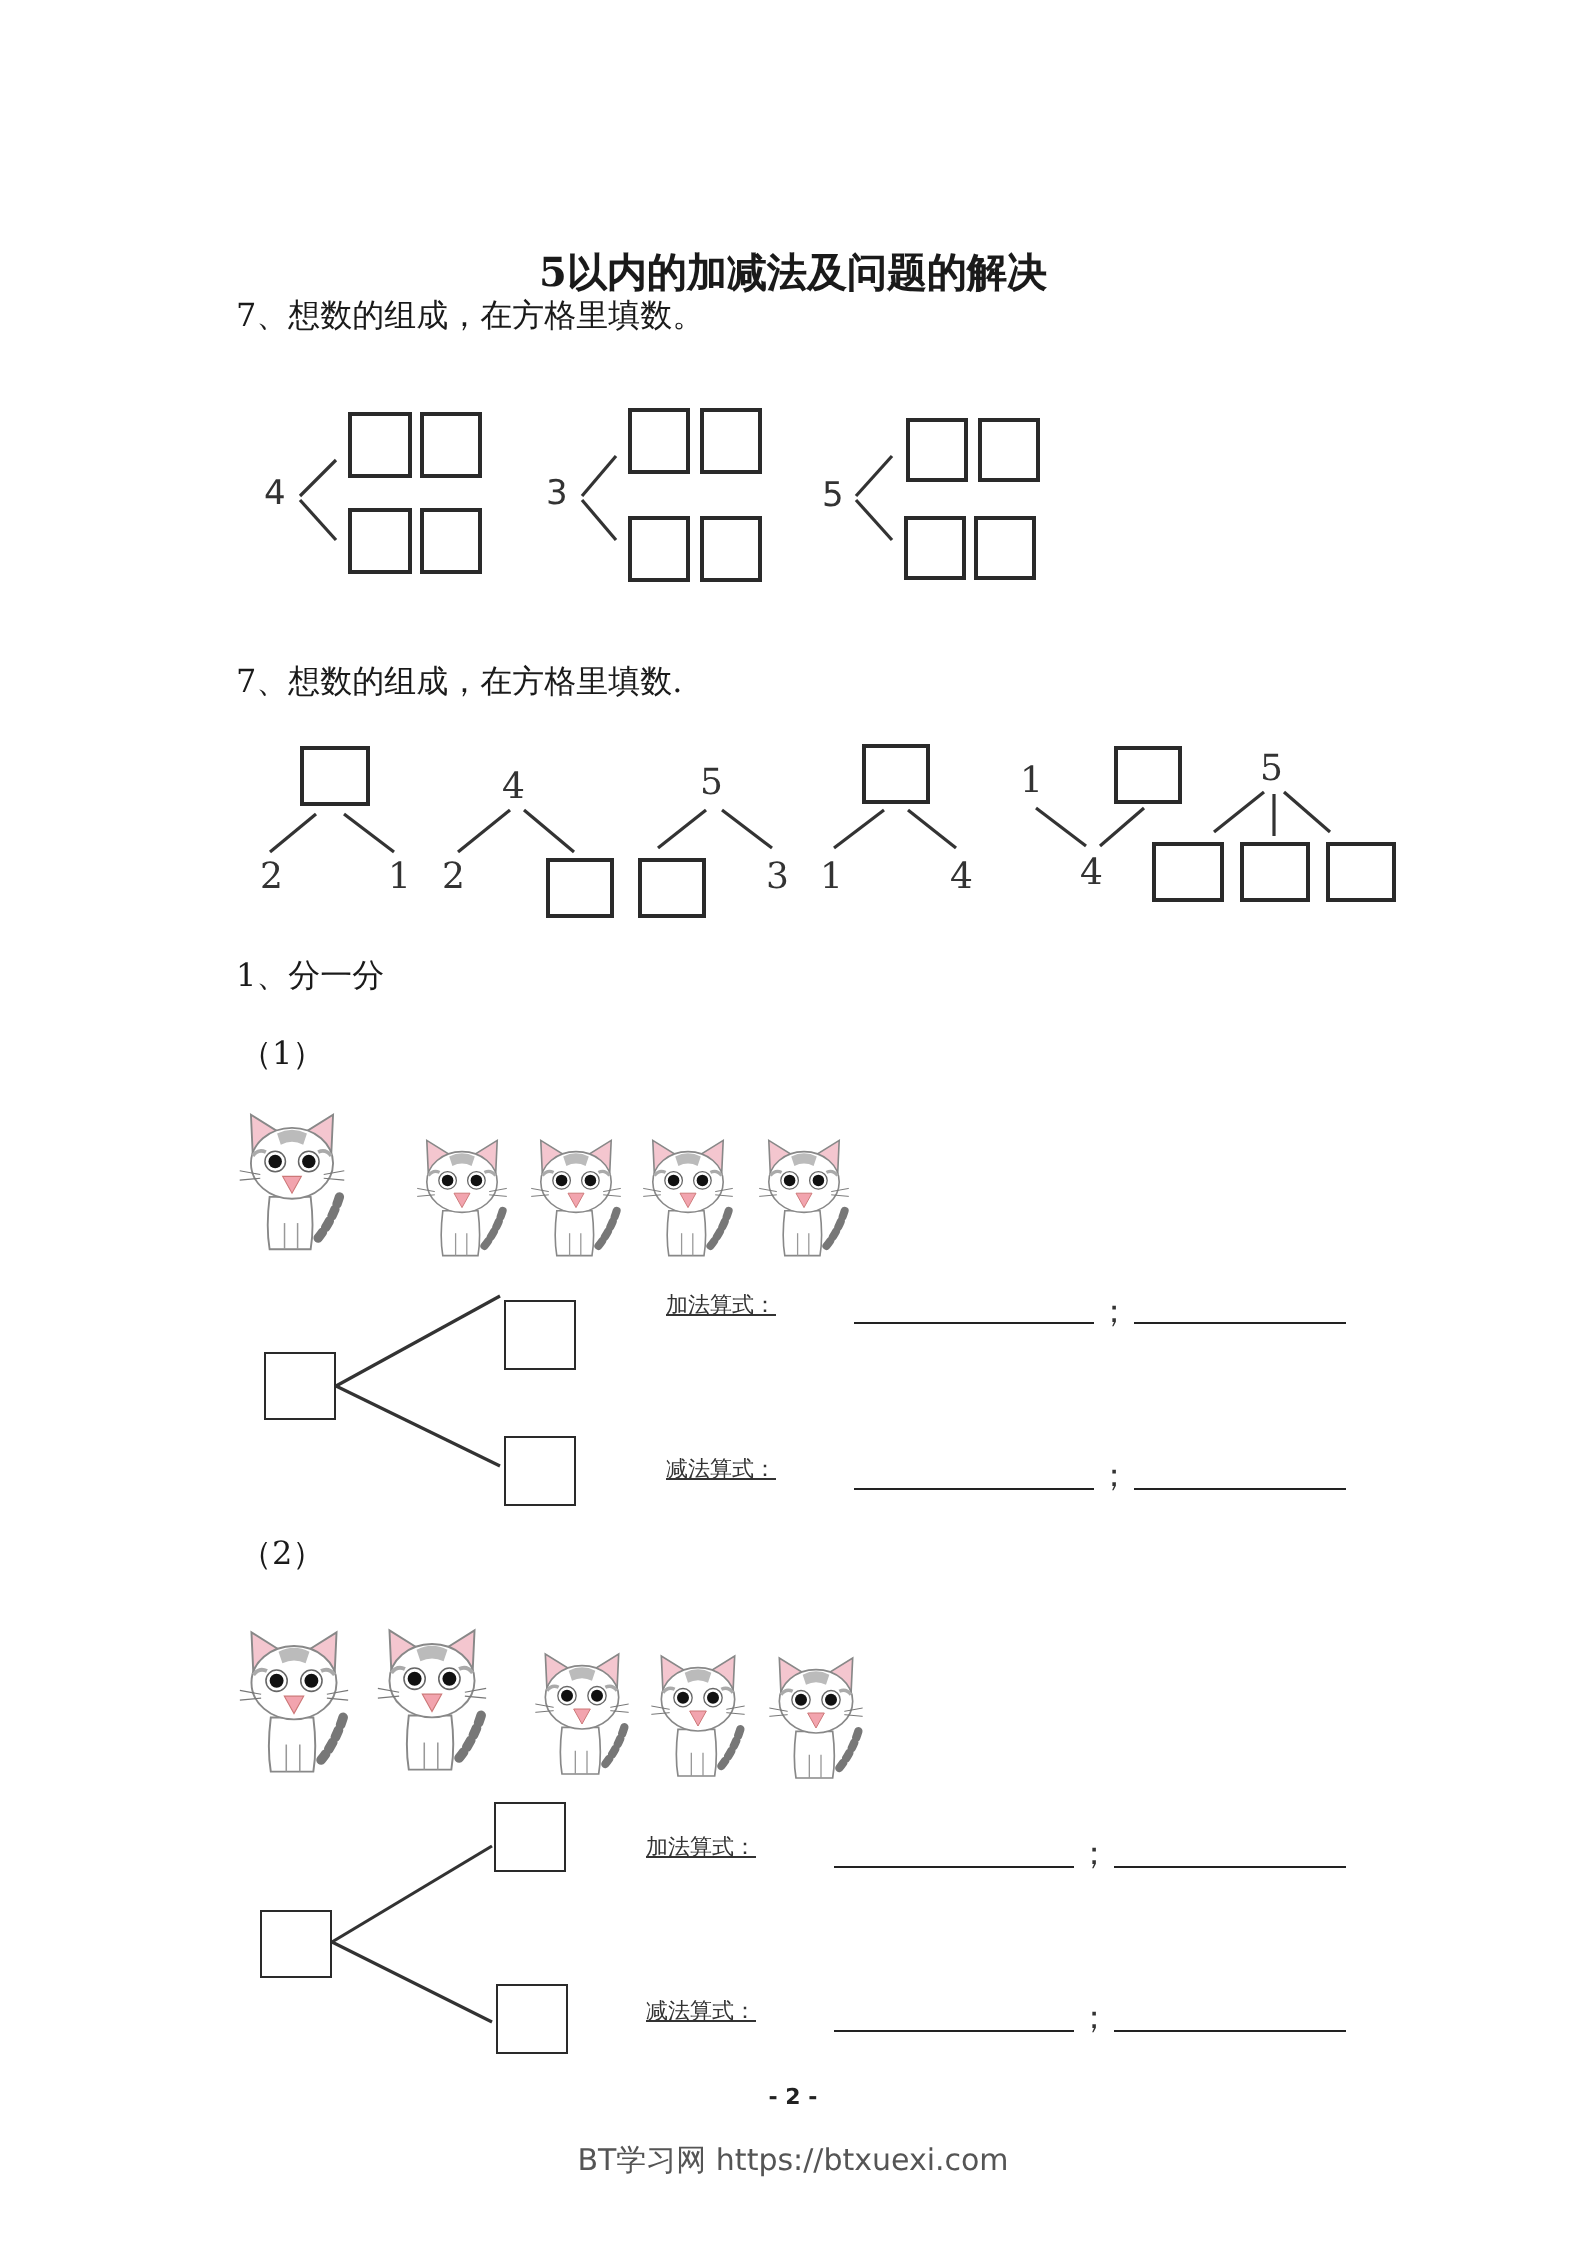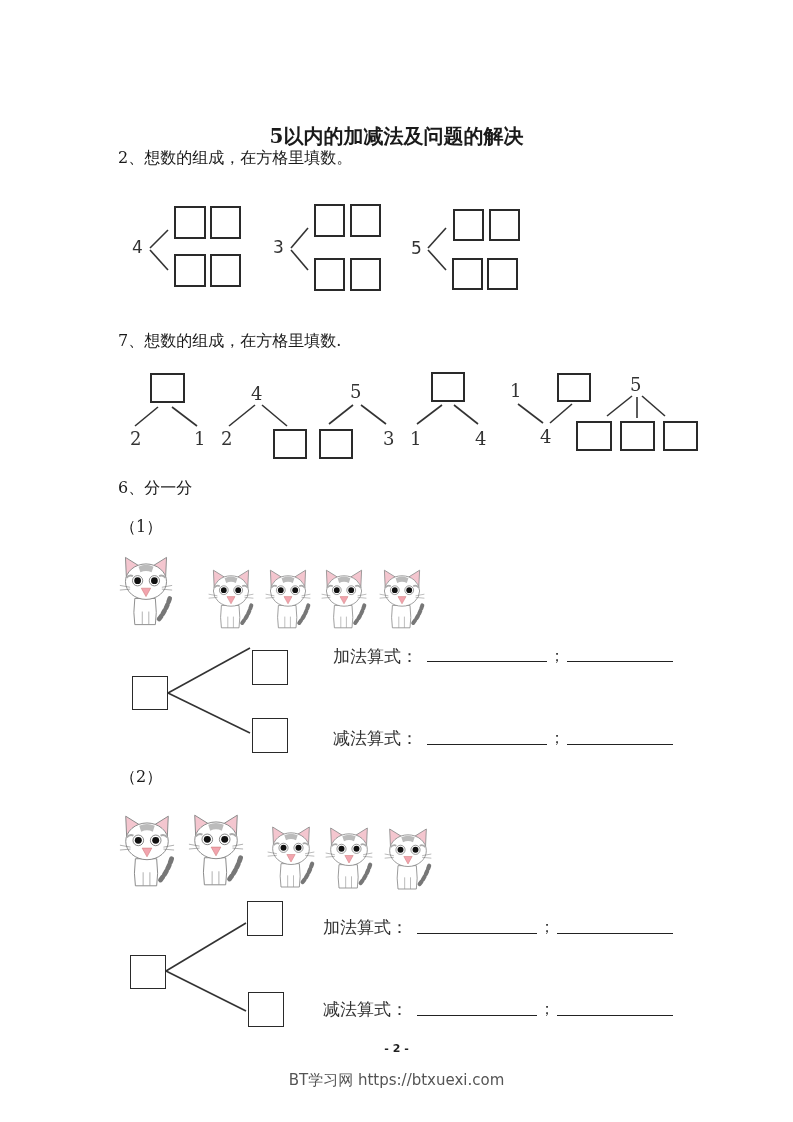--- a/index.html
+++ b/index.html
@@ -6,21 +6,21 @@
   body { width: 793px; height: 1122px; position: relative; overflow: hidden;
          font-family: "DejaVu Serif", "Liberation Serif", serif; color: #1a1a1a; }
   .abs { position: absolute; }
   .title { left: 0; width: 793px; top: 104px; text-align: center; font-size: 20px; font-weight: bold; margin-top: 19px; }
   .q { font-size: 16px; }
   .box { position: absolute; border: 2px solid #2a2a2a; box-sizing: border-box; background: #fff; }
   .thin { border-width: 1.5px; }
   .num { position: absolute; font-family: "DejaVu Sans", sans-serif; font-size: 17px; color: #333; }
   .num2 { position: absolute; font-family: "DejaVu Serif", serif; font-size: 18px; color: #333; }
   svg.lines { position: absolute; left: 0; top: 0; width: 793px; height: 1122px; pointer-events: none; }
-  .label { position: absolute; font-size: 17px; color: #333; }
+  .label { position: absolute; font-size: 11px; color: #333; text-decoration: underline; }
   .blank { position: absolute; border-bottom: 1px solid #222; height: 1px; }
   .semi { position: absolute; font-size: 16px; color: #333; }
   .footer-page { left: 0; width: 793px; top: 1042px; text-align: center; font-size: 11px; font-family: "DejaVu Sans", sans-serif; font-weight: bold; color: #222; }
   .footer-site { left: 0; width: 793px; top: 1071px; text-align: center; font-size: 15px; font-family: "DejaVu Sans", sans-serif; color: #555; }
   .cat { position: absolute; }
 </style>
 </head>
 <body>
 
 <svg class="lines" viewBox="0 0 793 1122">
@@ -57,21 +57,21 @@
     <line x1="168" y1="693" x2="250" y2="648"></line>
     <line x1="168" y1="693" x2="250" y2="733"></line>
 
     <line x1="166" y1="971" x2="246" y2="923"></line>
     <line x1="166" y1="971" x2="246" y2="1011"></line>
   </g>
 </svg>
 
 <div class="abs title">5以内的加减法及问题的解决</div>
 
-<div class="abs q" style="left:118px; top:148px;">2、想数的组成，在方格里填数。</div>
+<div class="abs q" style="left:118px; top:148px;">7、想数的组成，在方格里填数。</div>
 
 <div>
   <div class="num" style="left:132px; top:237px;">4</div>
   <div class="box" style="left:174px; top:206px; width:32px; height:33px;"></div>
   <div class="box" style="left:210px; top:206px; width:31px; height:33px;"></div>
   <div class="box" style="left:174px; top:254px; width:32px; height:33px;"></div>
   <div class="box" style="left:210px; top:254px; width:31px; height:33px;"></div>
 </div>
 
 <div>
@@ -122,21 +122,21 @@
   <div class="num2" style="left:540px; top:426px;">4</div>
 </div>
 
 <div>
   <div class="num2" style="left:630px; top:374px;">5</div>
   <div class="box" style="left:576px; top:421px; width:36px; height:30px;"></div>
   <div class="box" style="left:620px; top:421px; width:35px; height:30px;"></div>
   <div class="box" style="left:663px; top:421px; width:35px; height:30px;"></div>
 </div>
 
-<div class="abs q" style="left:118px; top:478px;">6、分一分</div>
+<div class="abs q" style="left:118px; top:478px;">1、分一分</div>
 
 <div class="abs q" style="left:120px; top:517px;">（1）</div>
 
 <svg width="0" height="0" style="position:absolute">
   <defs>
     <symbol id="cat" viewBox="0 0 60 80">
 
       <path d="M44 70 Q52 60 56 46" stroke="#777" stroke-width="5" fill="none" stroke-linecap="round" stroke-dasharray="4 3"></path>
 
       <path d="M18 48 Q16 64 18 76 L40 76 Q42 64 40 48 Z" fill="#fff" stroke="#888" stroke-width="1"></path>

